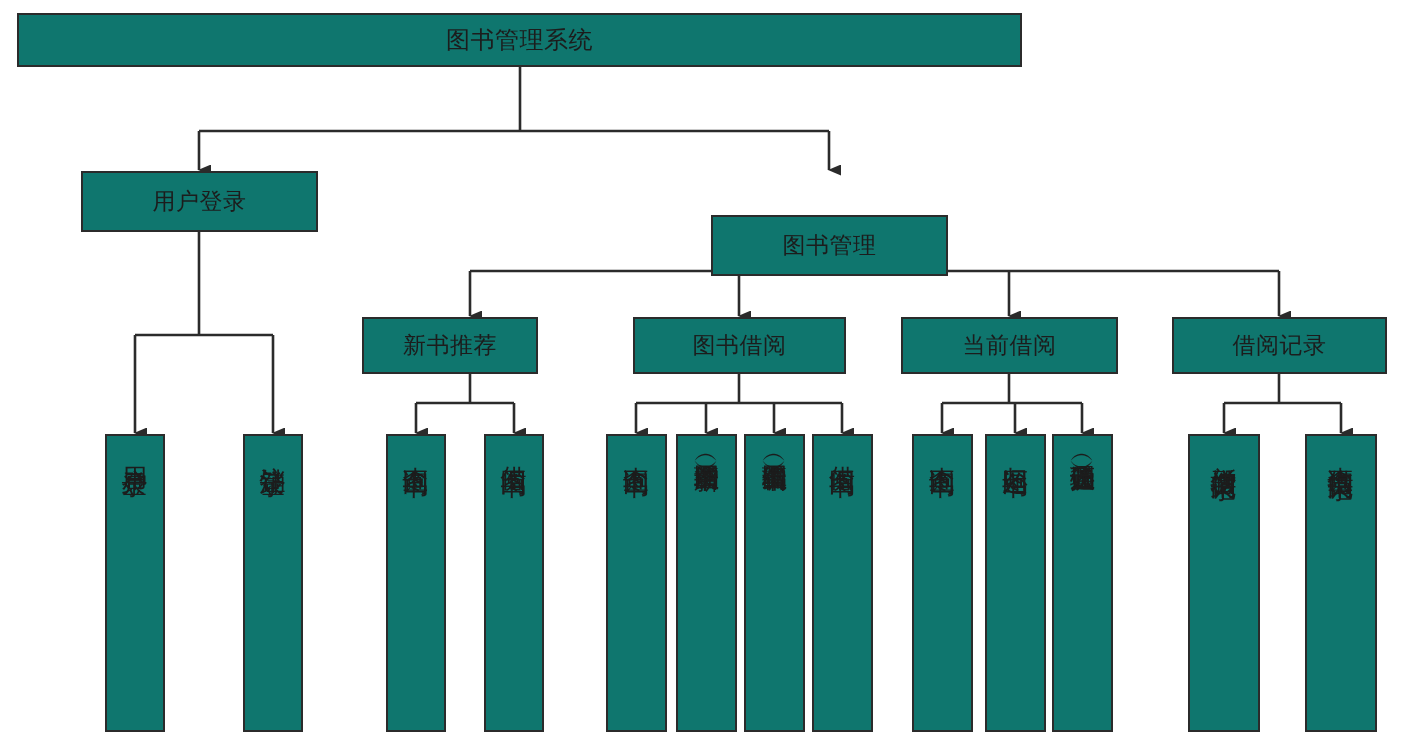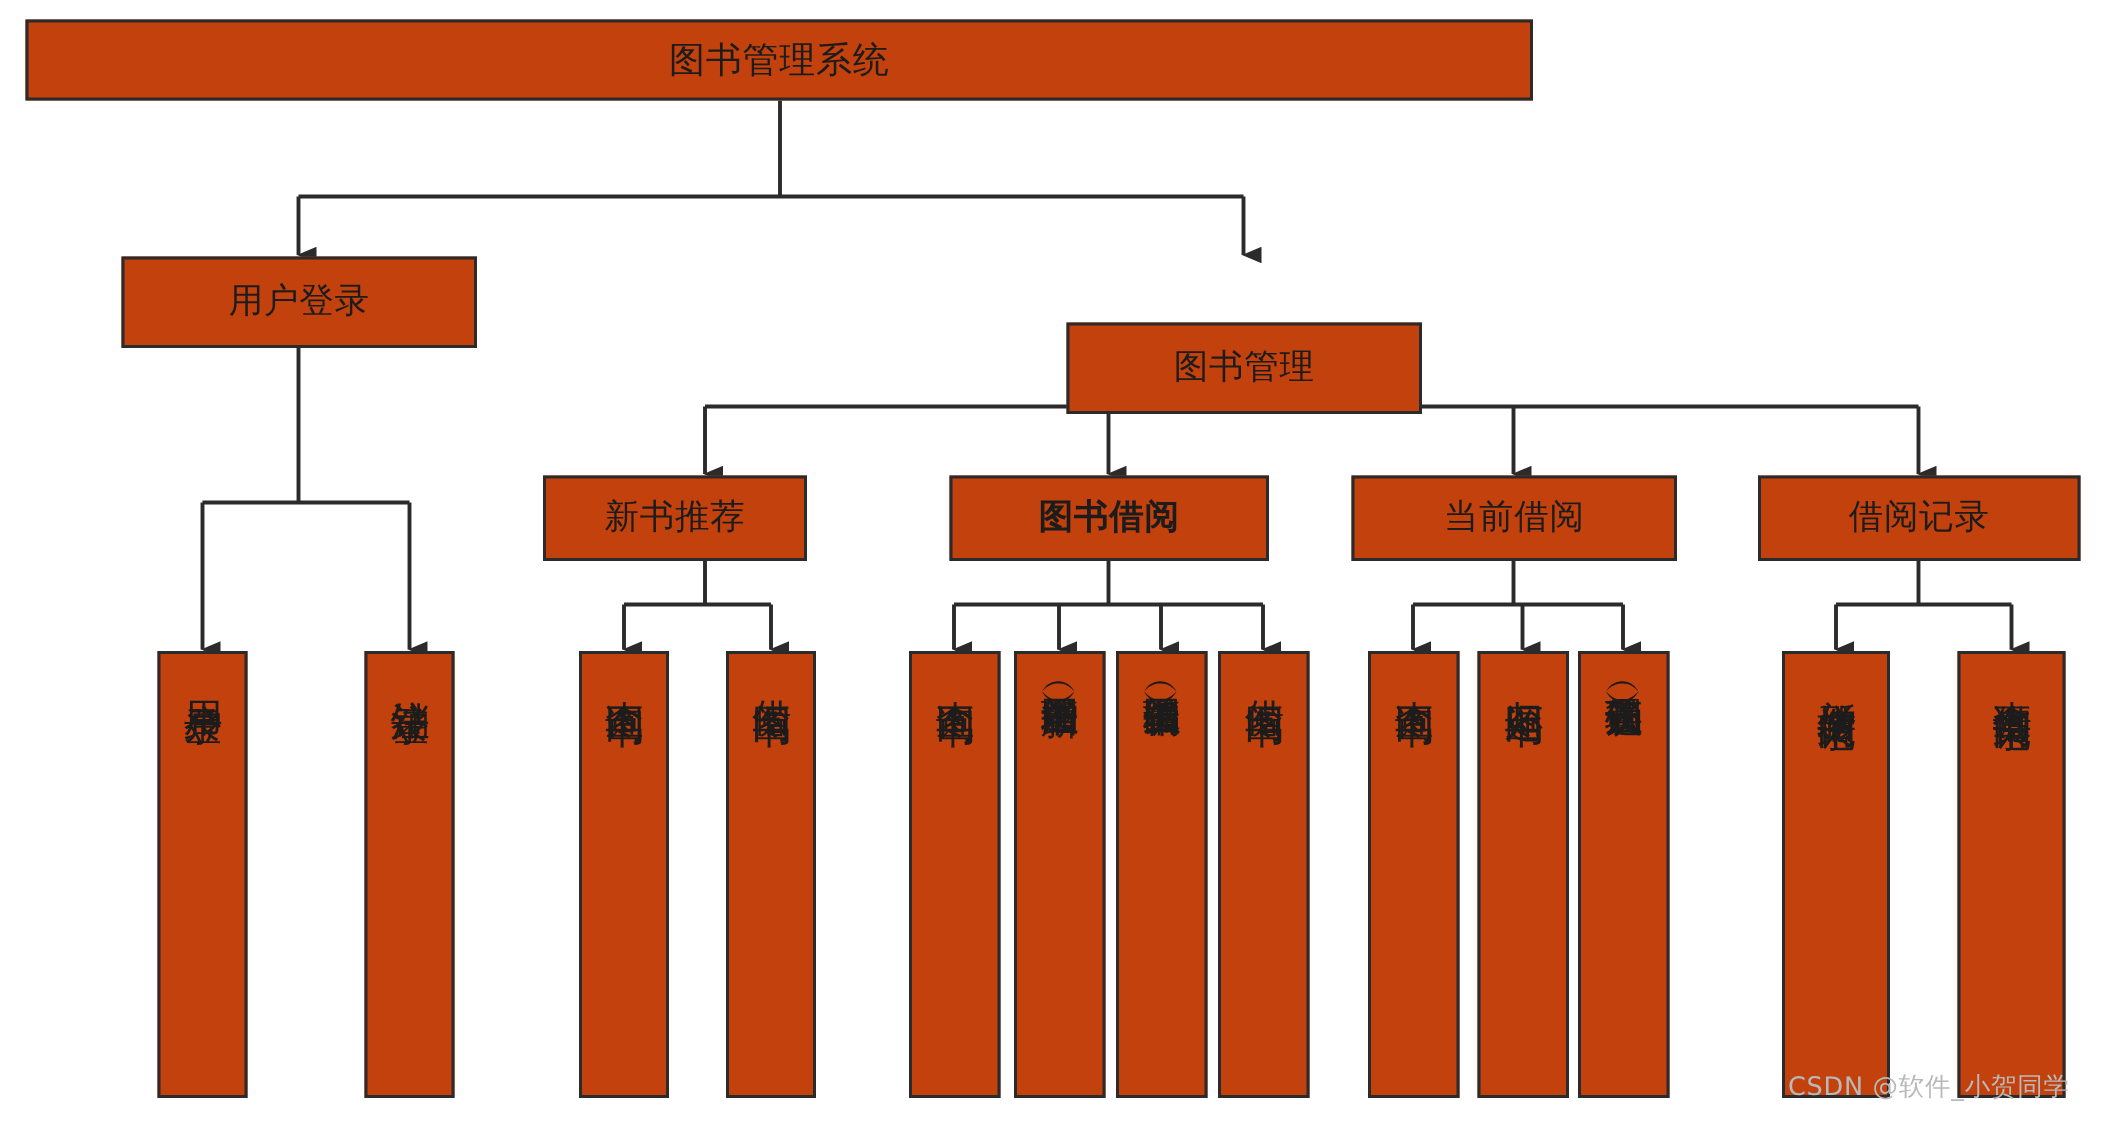--- a/index.html
+++ b/index.html
@@ -23,21 +23,21 @@
     left: 0;
     top: 0;
     width: 1405px;
     height: 747px;
     pointer-events: none;
   }
   .node {
     position: absolute;
     box-sizing: border-box;
     border: 2.5px solid #2b2b2b;
-    background: #c2410c;
+    background: #0f766e;
     display: flex;
     align-items: center;
     justify-content: center;
     color: #1c1c1c;
     z-index: 3;
   }
   .node-label {
     display: block;
     text-align: center;
     line-height: 1.12;
@@ -133,21 +133,21 @@
   <div class="node horiz" style="left: 81px; top: 171px; width: 237px; height: 61px;">
     <span class="node-label">用户登录</span>
   </div>
   <div class="node horiz" style="left: 711px; top: 171px; width: 237px; height: 61px; margin-top: 44px;">
     <span class="node-label">图书管理</span>
   </div>
 
   <div class="node horiz" style="left: 362px; top: 317px; width: 176px; height: 57px;">
     <span class="node-label">新书推荐</span>
   </div>
-  <div class="node horiz" style="left: 633px; top: 317px; width: 213px; height: 57px; font-weight: bold;">
+  <div class="node horiz" style="left: 633px; top: 317px; width: 213px; height: 57px;">
     <span class="node-label">图书借阅</span>
   </div>
   <div class="node horiz" style="left: 1172px; top: 317px; width: 215px; height: 57px;">
     <span class="node-label">借阅记录</span>
   </div>
   <div class="node horiz" style="left: 901px; top: 317px; width: 217px; height: 57px;">
     <span class="node-label">当前借阅</span>
   </div>
 
   <div class="node vert" style="left: 105px; top: 434px; width: 60px; height: 298px;">
@@ -183,15 +183,14 @@
   <div class="node vert tall-text" style="left: 1052px; top: 434px; width: 61px; height: 298px;">
     <span class="node-label">确认归还（管理员）</span>
   </div>
   <div class="node vert" style="left: 1188px; top: 434px; width: 72px; height: 298px;">
     <span class="node-label">新增借阅记录</span>
   </div>
   <div class="node vert" style="left: 1305px; top: 434px; width: 72px; height: 298px;">
     <span class="node-label">查询借阅记录</span>
   </div>
 
-  <div class="watermark" style="left:1192px; top:713px;">CSDN @软件_小贺同学</div>
 
 </div>
 
 </body></html>

